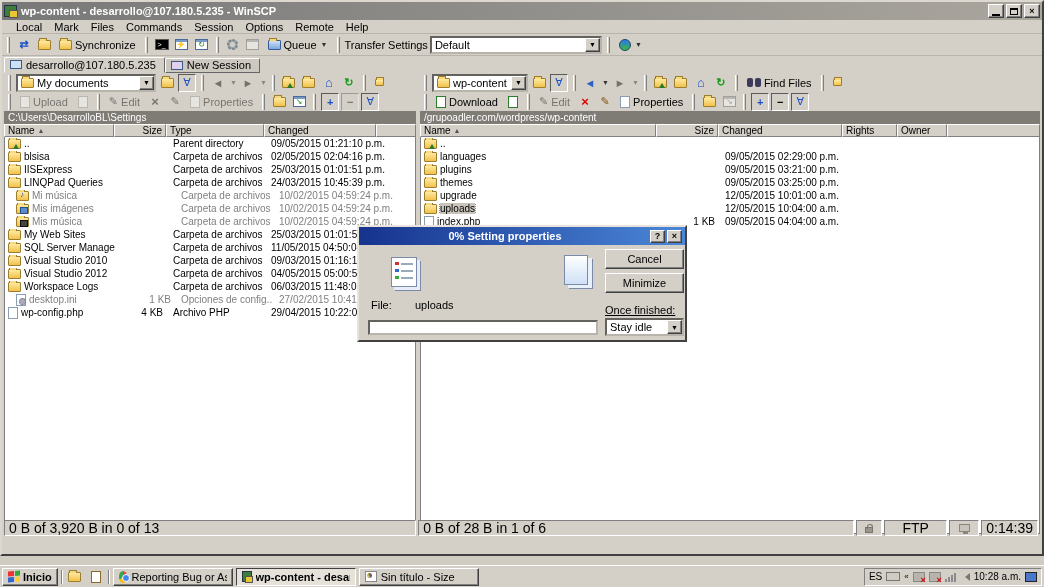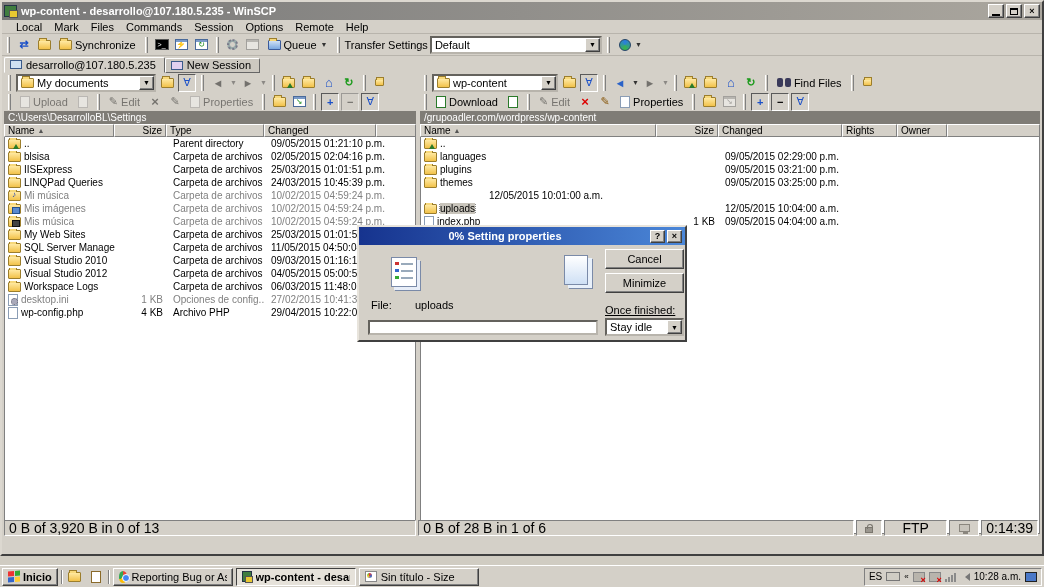--- a/index.html
+++ b/index.html
@@ -59,21 +59,21 @@
   .panel.lp { width:412px; }
   .panel.rp { flex:1; margin-left:4px; }
   .ptb { height:19px; display:flex; align-items:center; gap:2px; padding:0 1px; }
   .pcmd { height:19px; display:flex; align-items:center; gap:2px; padding:0 1px; }
   .pathbar { height:13px; background:#7f7c76; color:#fff; font-size:10px; display:flex; align-items:center; padding:0 4px; white-space:nowrap; overflow:hidden; }
   .fhead { height:13px; display:flex; background:#d4d0c8; font-size:10px;border-radius:6px; }
   .fhead .hc { border:1px solid; border-color:#fff #808080 #808080 #fff; padding:0 3px; display:flex; align-items:center; white-space:nowrap; overflow:hidden; }
   .flist { flex:1; background:#fff; overflow:hidden; border:1px solid #808080; border-top:none; }
   .frow { height:13px; display:flex; align-items:center; font-size:10px; white-space:nowrap; }
   .frow .cell { overflow:hidden; white-space:nowrap; display:flex; align-items:center; }
-  .frow.grayed { color:#808080; }
+  .frow.grayed { color:#808080;margin-left:8px; }
   .nsel { background:#c9c5bc; outline:1px dotted #8a8a8a; }
 
   
   .c-lname{width:110px; padding-left:3px; gap:3px;} .c-lsize{width:52px; justify-content:flex-end; padding-right:4px;}
   .c-ltype{width:98px; padding-left:6px;} .c-lchg{flex:1; padding-left:6px;}
   
   .c-rname{width:236px; padding-left:3px; gap:3px;} .c-rsize{width:62px; justify-content:flex-end; padding-right:4px;}
   .c-rchg{width:124px; padding-left:6px;} .c-rrights{width:55px; padding-left:4px;} .c-rowner{width:50px; padding-left:4px;}
 
   
@@ -416,21 +416,21 @@
             <span class="cell c-lsize">4 KB</span>
             <span class="cell c-ltype">Archivo PHP</span>
             <span class="cell c-lchg">29/04/2015  10:22:00 a.m.</span>
           </div>
         </div>
     </div>
 
     <div class="panel rp">
       <div class="ptb">
         <span class="grip"></span>
-        <span class="combo" style="width:126px">
+        <span class="combo" style="width:96px">
           <span class="mini-fold" style="margin-right:3px"></span>
           <span>wp-content</span>
           <span class="cbtn btn3d">▼</span>
         </span>
         <span class="tbi">
             <span class="mini-fold"></span>
           </span>
         <span class="tbi sunken" style="color:#1b50c8">∀</span>
         <span class="grip"></span>
         <span class="tbi" style="color:#2a62c8;font-weight:bold">◄</span>
@@ -534,20 +534,24 @@
             <span class="cell c-rname">
               <span class="ic ic-folder"></span>
               <span>themes</span>
             </span>
             <span class="cell c-rsize"></span>
             <span class="cell c-rchg">09/05/2015  03:25:00 p.m.</span>
             <span class="cell c-rrights"></span>
             <span class="cell c-rowner"></span>
           </div>
           <div class="frow">
+            <span class="cell c-rname">
+              <span class="ic ic-folder"></span>
+              <span>upgrade</span>
+            </span>
             <span class="cell c-rsize"></span>
             <span class="cell c-rchg">12/05/2015  10:01:00 a.m.</span>
             <span class="cell c-rrights"></span>
             <span class="cell c-rowner"></span>
           </div>
           <div class="frow">
             <span class="cell c-rname">
               <span class="ic ic-folder"></span>
               <span class="nsel">uploads</span>
             </span>

